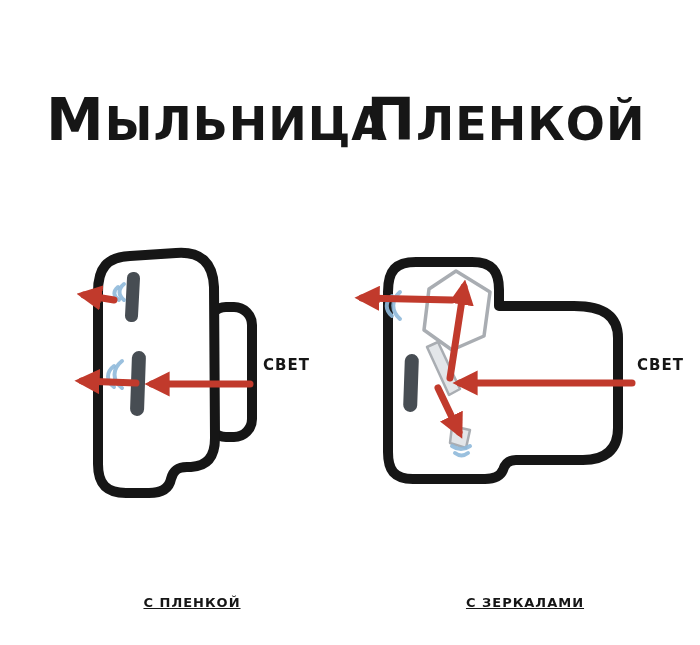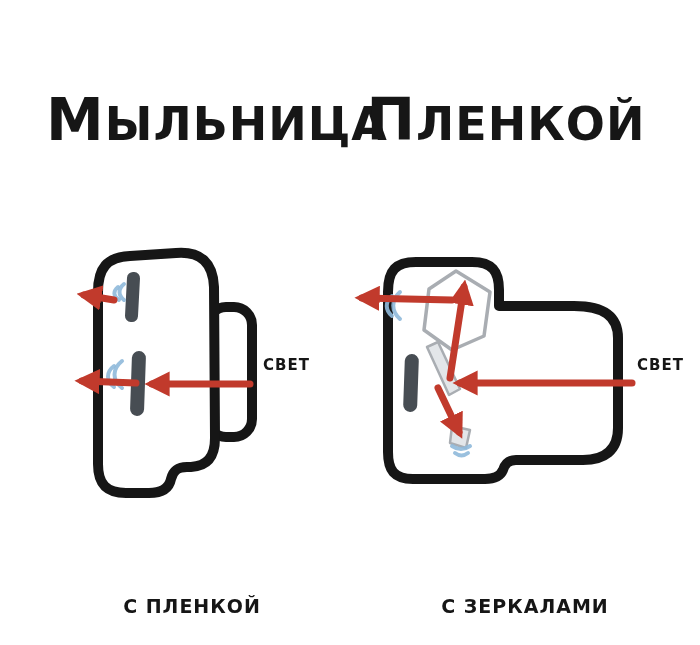--- a/index.html
+++ b/index.html
@@ -18,22 +18,23 @@
   .title-left{left:193px;margin-left:24px;}
   .title-right{left:506px;}
   .light-label{
     position:absolute;transform:translateX(0);
     font-weight:bold;font-size:15px;letter-spacing:1px;color:var(--ink);
   }
   .light-label-left{left:263px;top:356px;}
   .light-label-right{left:637px;top:356px;}
   .caption{
     position:absolute;top:595px;transform:translateX(-50%);
-    font-weight:bold;font-size:19px;letter-spacing:1px;color:var(--ink);
+    font-weight:bold;font-size:13px;letter-spacing:1px;color:var(--ink);
     white-space:nowrap;
+    text-decoration:underline;
   }
   .caption-left{left:192px;}
   .caption-right{left:525px;}
   svg{position:absolute;left:0;top:0;}
   .outline{fill:#fff;stroke:var(--ink);stroke-width:10;stroke-linejoin:round;stroke-linecap:round;}
   .red-line{stroke:var(--red);stroke-width:7;stroke-linecap:round;fill:none;}
   .red-fill{fill:var(--red);}
   .dark-bar{fill:var(--dark);}
   .gray-shape{stroke:var(--gray);stroke-width:3.5;fill:#ffffff;stroke-linejoin:round;}
   .gray-fill{stroke:var(--gray);stroke-width:2.5;fill:#e3e6e9;stroke-linejoin:round;}

